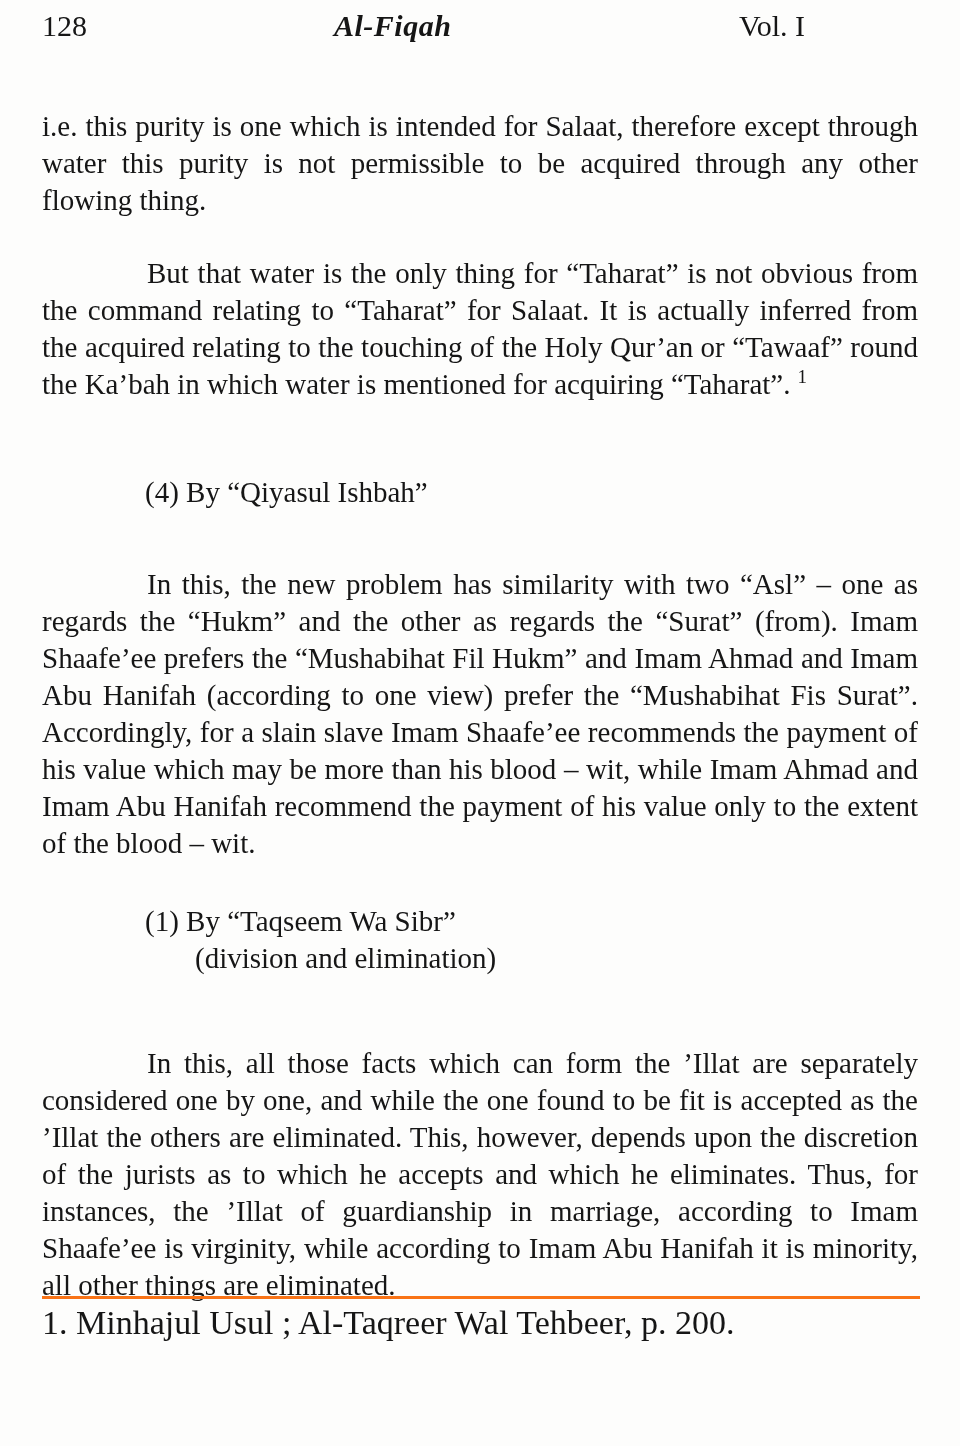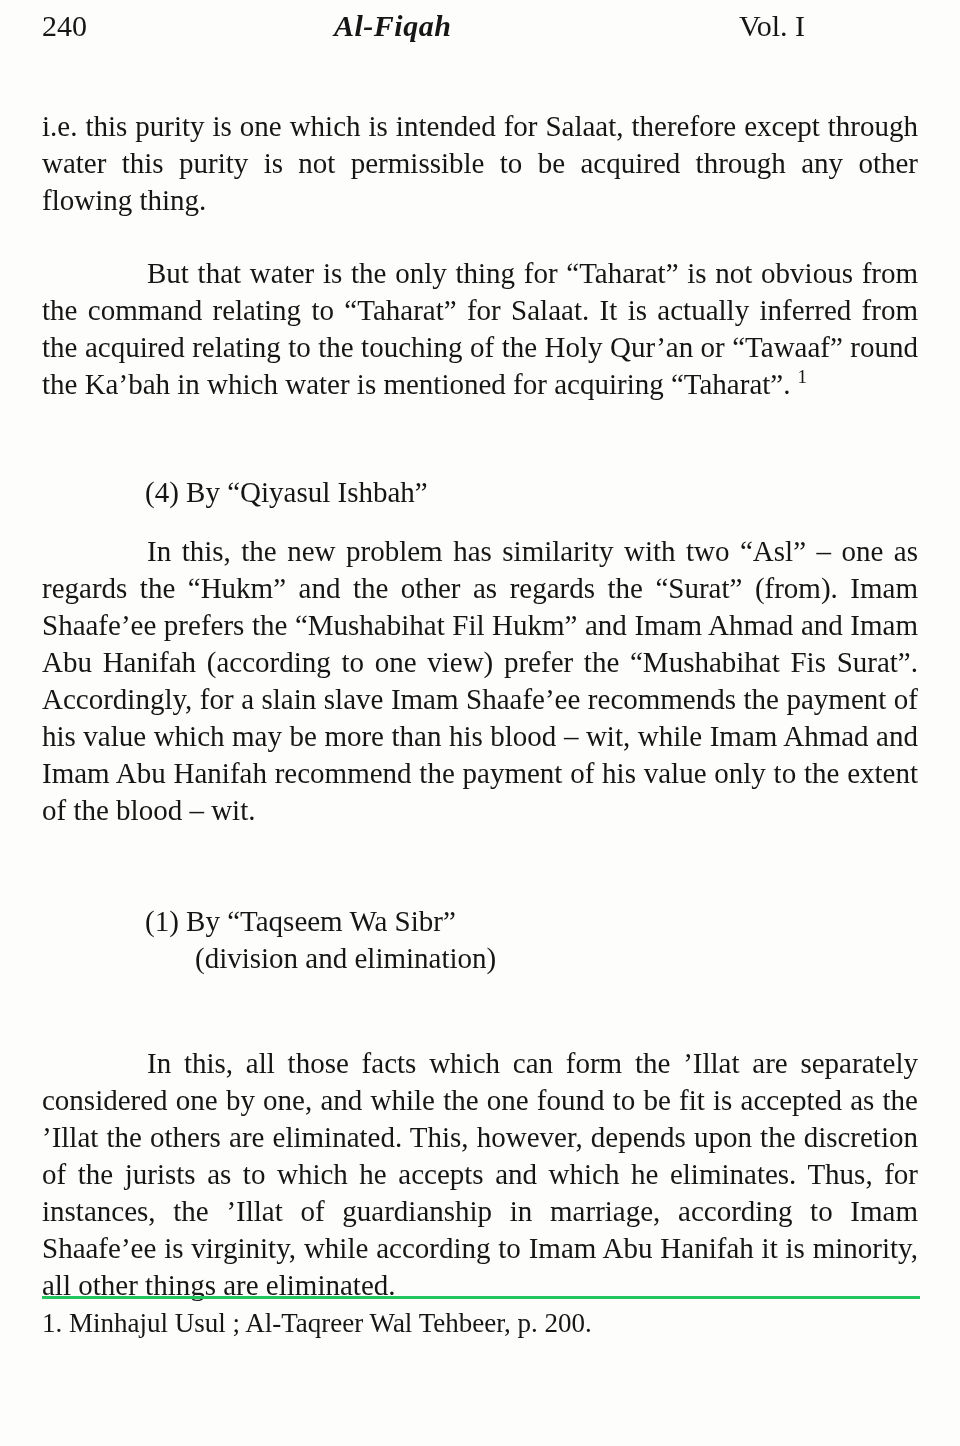--- a/index.html
+++ b/index.html
@@ -41,49 +41,49 @@
     line-height: 37px;
   }
   .body-par {
     text-align: justify;
   }
   .indented { text-indent: 105px; }
 
   .par-1    { top: 108px; }
   .par-2    { top: 255px; }
   .heading-4 { top: 474px; padding-left: 103px; }
-  .par-3    { top: 533px; }
+  .par-3    { top: 566px; }
   .heading-5 { top: 903px; padding-left: 103px; }
   .heading-5 .sub-line { display: block; padding-left: 50px; }
   .par-4    { top: 1017px; margin-top: 28px; }
 
   .fn-ref {
     font-size: 19px;
     margin-left: 7px;
     line-height: 0;
   }
 
   .footnote {
     position: absolute;
     top: 1296px;
     left: 42px;
     width: 878px;
-    border-top: 3px solid #22c55e;
+    border-top: 3px solid #f97316;
     padding-top: 7px;
-    font-size: 27px;
+    font-size: 34px;
     line-height: 34px;
   }
 </style>
 </head>
 <body>
 
 <div class="page">
 
   <div class="page-header">
-    <div class="hcol hdr-left">240</div>
+    <div class="hcol hdr-left">128</div>
     <div class="hcol hdr-center">Al-Fiqah</div>
     <div class="hcol hdr-right">Vol. I</div>
   </div>
 
   <p class="block body-par par-1">i.e. this purity is one which is intended for Salaat, therefore except through water this purity is not permissible to be acquired through any other flowing thing.</p>
 
   <p class="block body-par indented par-2"><span>But that water is the only thing for “Taharat” is not obvious from the command relating to “Taharat” for Salaat. It is actually inferred from the acquired relating to the touching of the Holy Qur’an or “Tawaaf” round the Ka’bah in which water is mentioned for acquiring “Taharat”.</span><sup class="fn-ref">1</sup></p>
 
   <h2 class="block heading-4" style="font-weight: normal;">(4) By “Qiyasul Ishbah”</h2>
 

